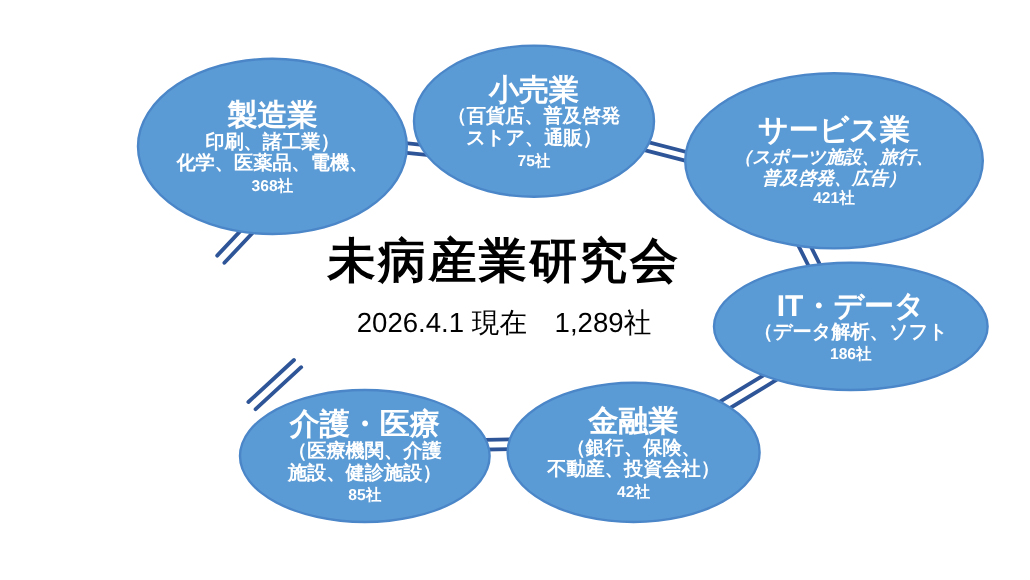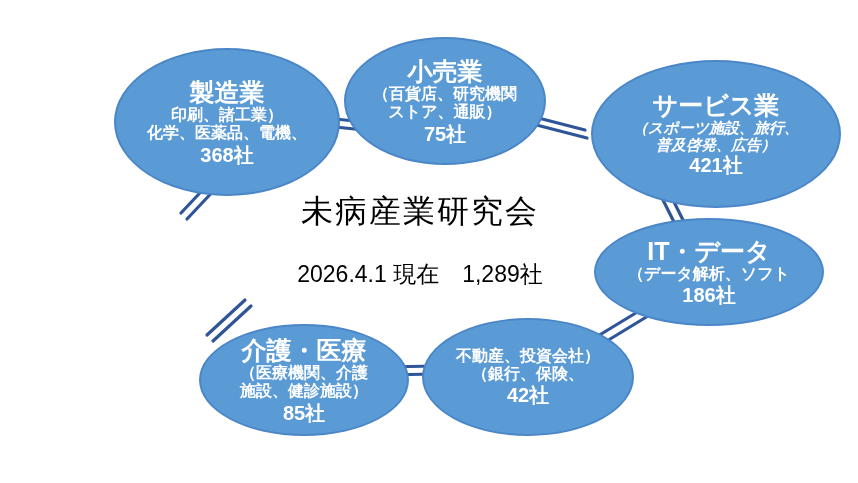--- a/index.html
+++ b/index.html
@@ -41,49 +41,49 @@
     flex-direction:column;
     align-items:center;
     justify-content:center;
     text-align:center;
     color:var(--ellipse-text);
     font-weight:700;
     line-height:1.14;
   }
   .e-title{font-size:25px;font-weight:700;}
   .e-line{font-size:16px;font-weight:700;}
-  .e-count{font-size:20px;font-weight:700;margin-top:1px;}
+  .e-count{font-size:13px;font-weight:700;margin-top:1px;}
 
   .ellipse.manufacturing{left:114px;top:48px;width:226px;height:148px;}
   .ellipse.retail{left:344px;top:37px;width:202px;height:128px;}
-  .ellipse.service{left:591px;top:60px;width:250px;height:148px;}
+  .ellipse.service{left:570px;top:60px;width:250px;height:148px;}
   .ellipse.service .e-line{font-size:15px;font-style:italic;}
   .ellipse.education{left:38px;top:206px;width:208px;height:120px;}
   .ellipse.education .e-title{font-size:24px;}
   .ellipse.it-data{left:594px;top:218px;width:230px;height:108px;}
   .ellipse.care-medical{left:199px;top:324px;width:210px;height:112px;}
   .ellipse.finance{left:422px;top:318px;width:212px;height:118px;}
 
   .center-text{
     position:absolute;
     left:235px;top:190px;width:370px;
     z-index:2;
     text-align:center;
     color:var(--title-text);
   }
   .main-title{
-    font-size:32px;
-    font-weight:400;
+    font-size:40px;
+    font-weight:700;
     letter-spacing:2px;
     white-space:nowrap;
   }
   .subtitle{
     font-size:23px;
     font-weight:500;
-    margin-top:25px;
+    margin-top:9px;
     white-space:nowrap;
   }
 </style>
 </head>
 <body>
 
 <div class="stage">
 
   <svg class="connectors" viewBox="0 0 858 483" xmlns="http://www.w3.org/2000/svg">
     <g>
@@ -118,21 +118,21 @@
 
   <div class="ellipse manufacturing">
     <div class="e-title">製造業</div>
     <div class="e-line">印刷、諸工業）</div>
     <div class="e-line">化学、医薬品、電機、</div>
     <div class="e-count">368社</div>
   </div>
 
   <div class="ellipse retail">
     <div class="e-title">小売業</div>
-    <div class="e-line">（百貨店、研究機関</div>
+    <div class="e-line">（百貨店、普及啓発</div>
     <div class="e-line">ストア、通販）</div>
     <div class="e-count">75社</div>
   </div>
 
   <div class="ellipse service">
     <div class="e-title">サービス業</div>
     <div class="e-line">（スポーツ施設、旅行、</div>
     <div class="e-line">普及啓発、広告）</div>
     <div class="e-count">421社</div>
   </div>
@@ -145,22 +145,23 @@
   </div>
 
   <div class="ellipse care-medical">
     <div class="e-title">介護・医療</div>
     <div class="e-line">（医療機関、介護</div>
     <div class="e-line">施設、健診施設）</div>
     <div class="e-count">85社</div>
   </div>
 
   <div class="ellipse finance">
+    <div class="e-title">金融業</div>
+    <div class="e-line">（銀行、保険、</div>
     <div class="e-line">不動産、投資会社）</div>
-    <div class="e-line">（銀行、保険、</div>
     <div class="e-count">42社</div>
   </div>
 
   <div class="center-text">
     <div class="main-title">未病産業研究会</div>
     <div class="subtitle">2026.4.1 現在　1,289社</div>
   </div>
 
 </div>
 

